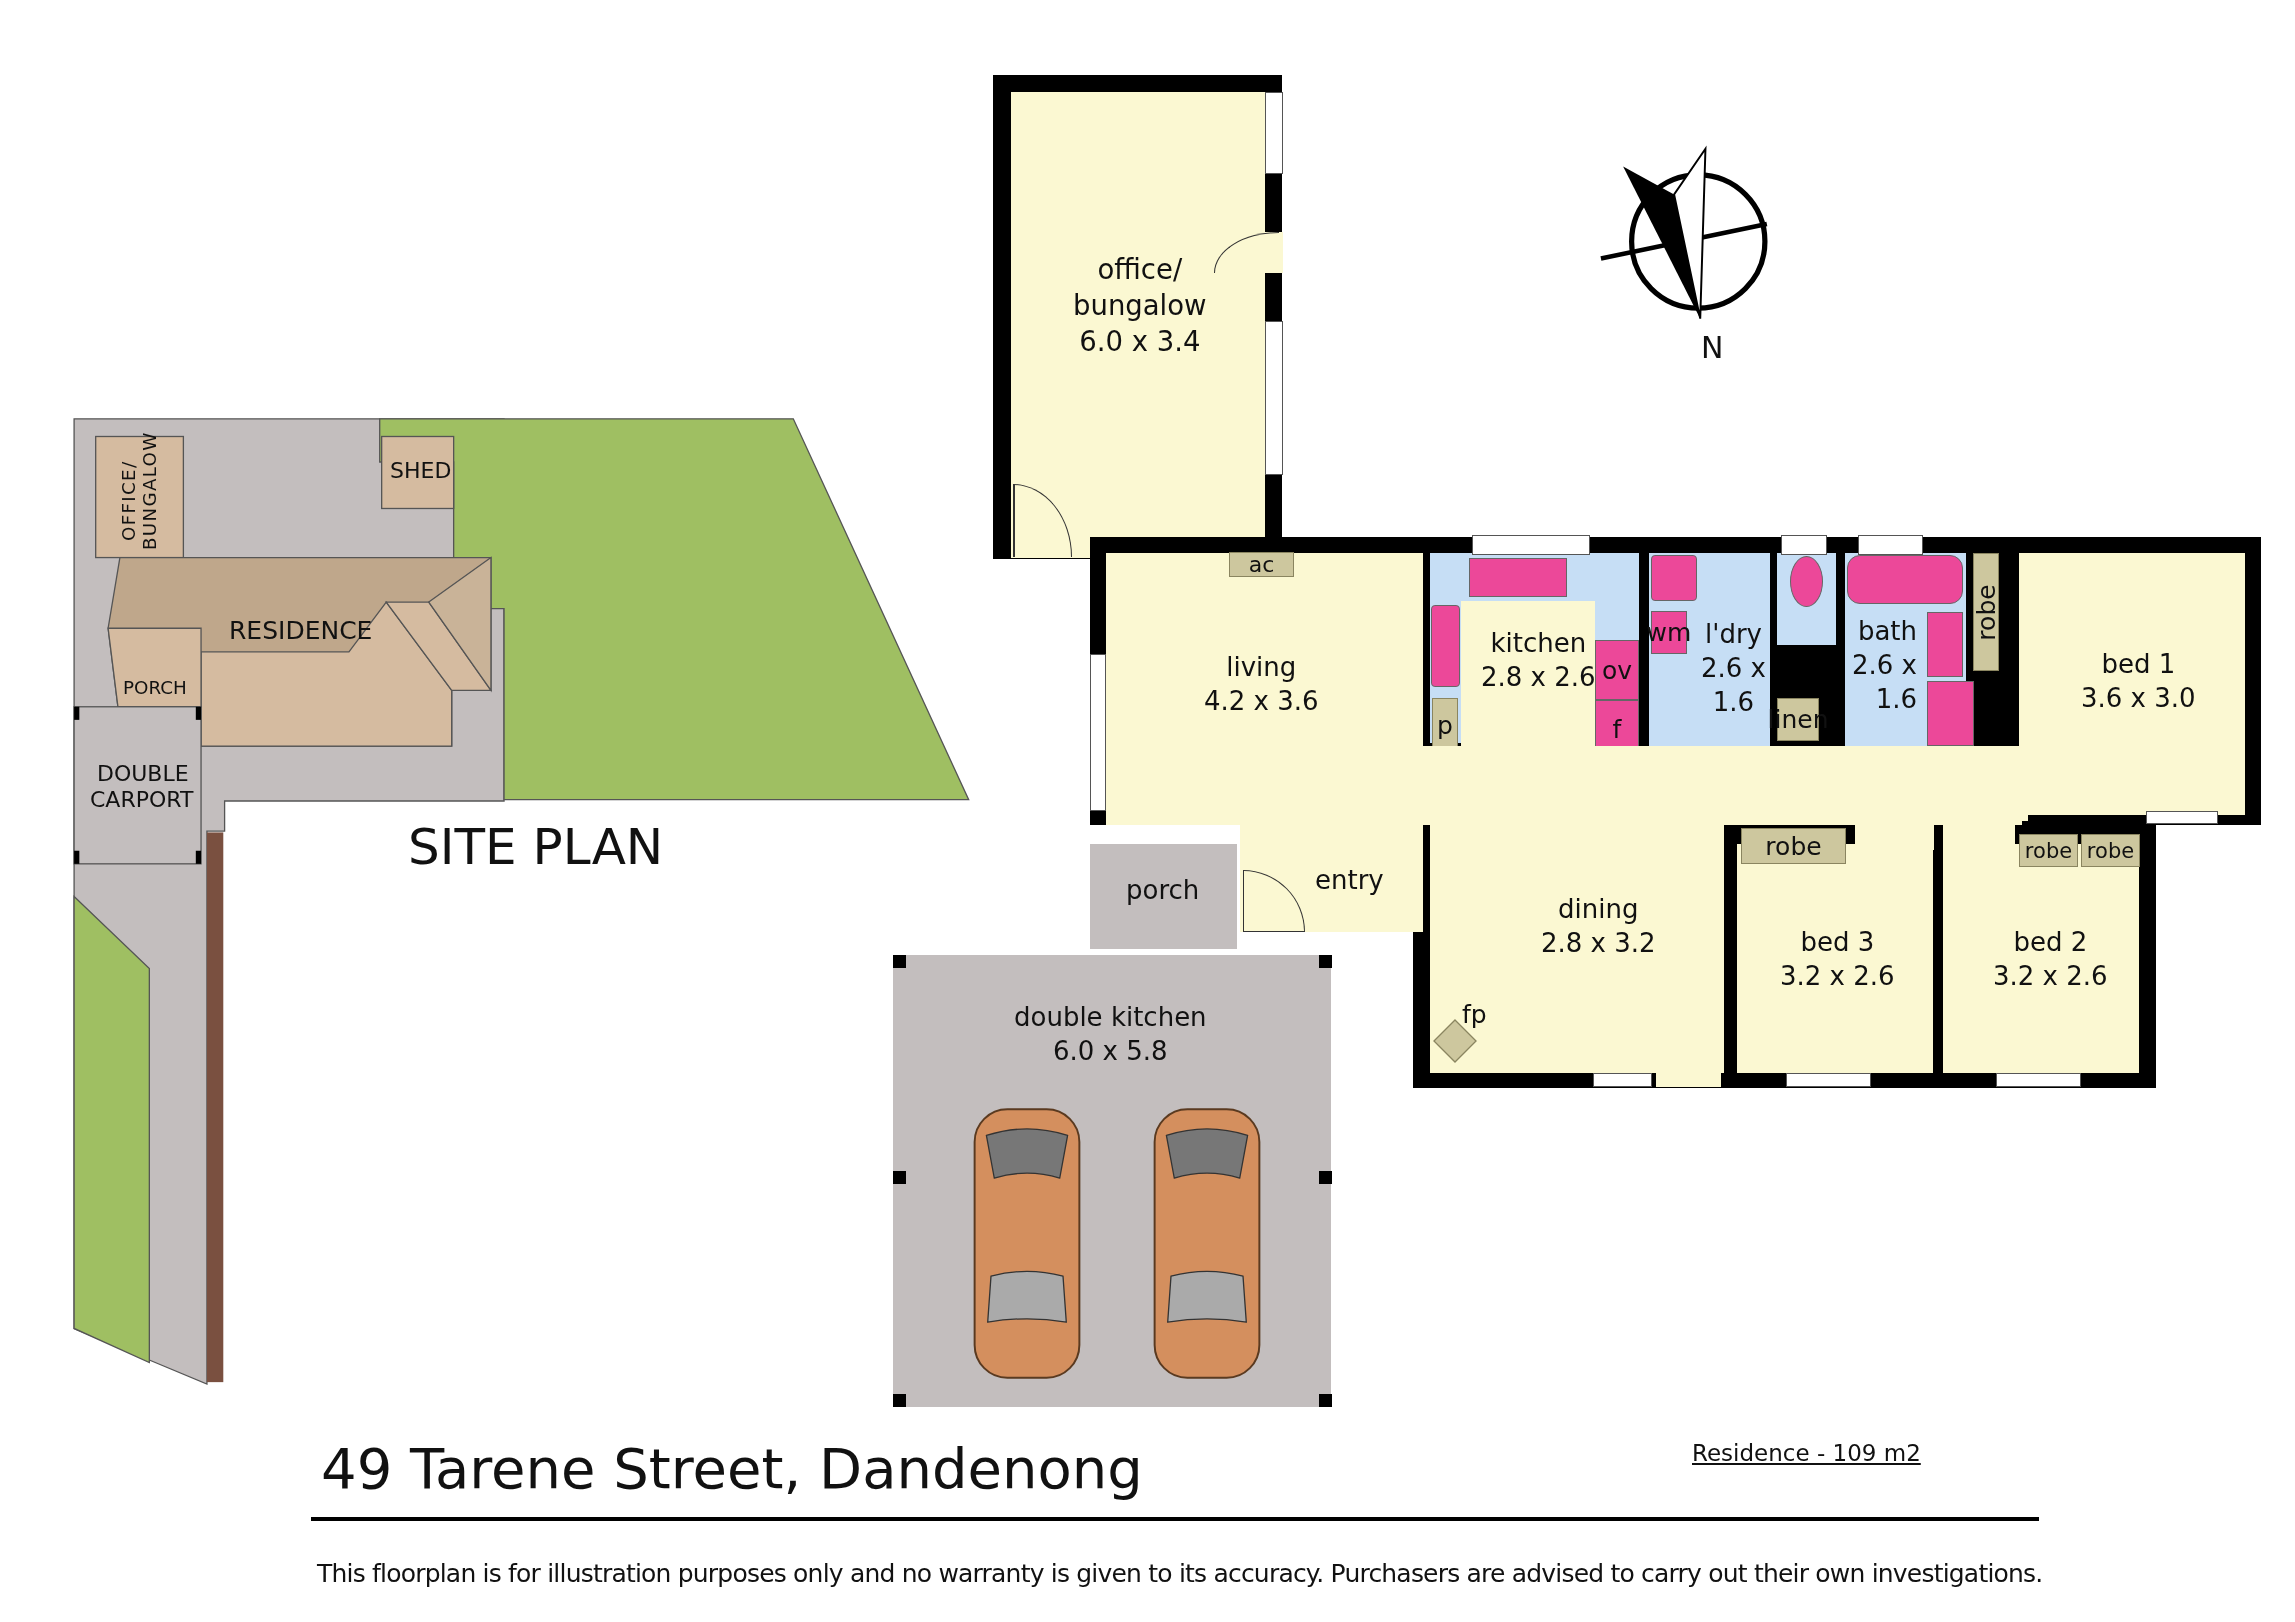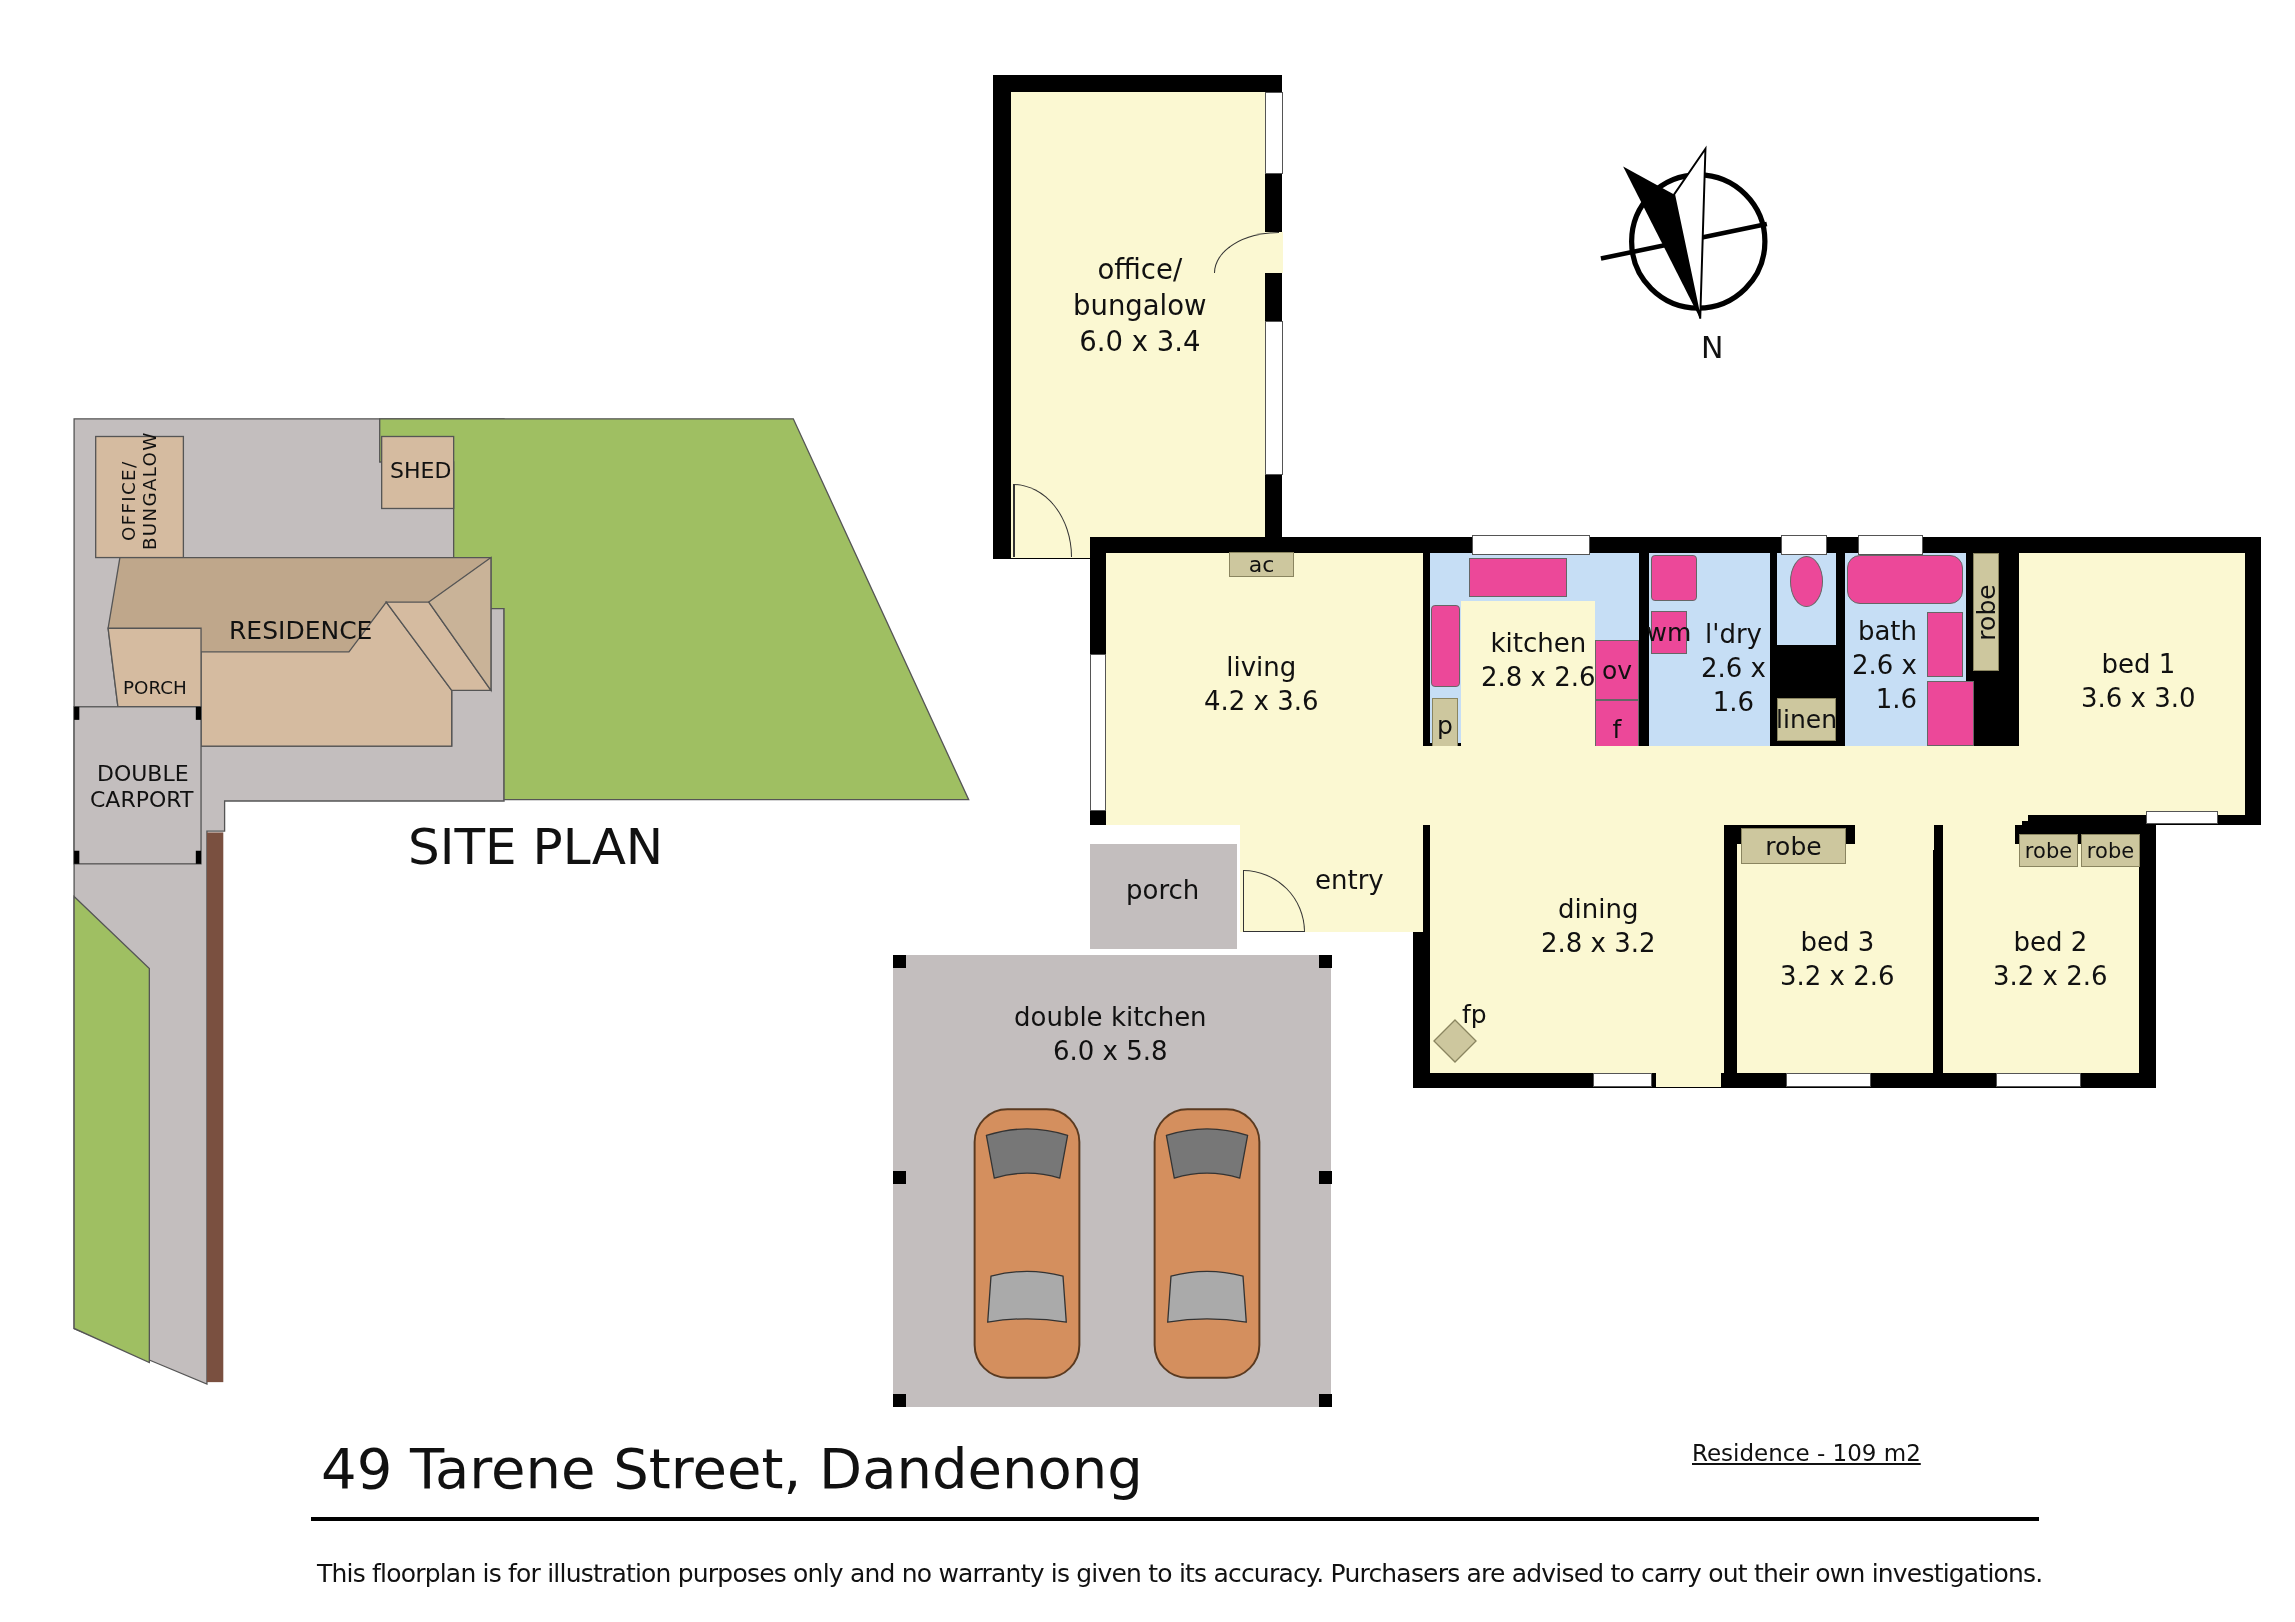--- a/index.html
+++ b/index.html
@@ -111,21 +111,21 @@
   <div class="white" style="left:1651px;top:611px;width:36px;height:43px;">wm</div>
   <div class="lbl" style="left:1701px;top:618px;">
     <span>l'dry</span>
     <span>2.6 x</span>
     <span>1.6</span>
   </div>
 
   <div class="wet" style="left:1777px;top:553px;width:59px;height:92px;"></div>
   <div class="win" style="left:1781px;top:535px;width:46px;height:19.6px;"></div>
   <div class="white" style="left:1790px;top:556px;width:33px;height:51px;border-radius:50%;"></div>
-  <div class="khaki" style="left:1777px;top:698px;width:59px;height:43px;">linen</div>
+  <div class="khaki" style="left:1777px;top:698px;width:42px;height:43px;">linen</div>
 
   <div class="wet" style="left:1845px;top:553px;width:121px;height:196px;"></div>
   <div class="win" style="left:1858px;top:535px;width:65px;height:19.6px;"></div>
   <div class="white" style="left:1847px;top:555px;width:116px;height:49px;border-radius:13px;"></div>
   <div class="white" style="left:1927px;top:612px;width:36px;height:65px;"></div>
   <div class="white" style="left:1927px;top:681px;width:47px;height:65px;"></div>
   <div class="lbl" style="left:1852px;top:615px;text-align:right;">
     <span>bath</span>
     <span>2.6 x</span>
     <span>1.6</span>

